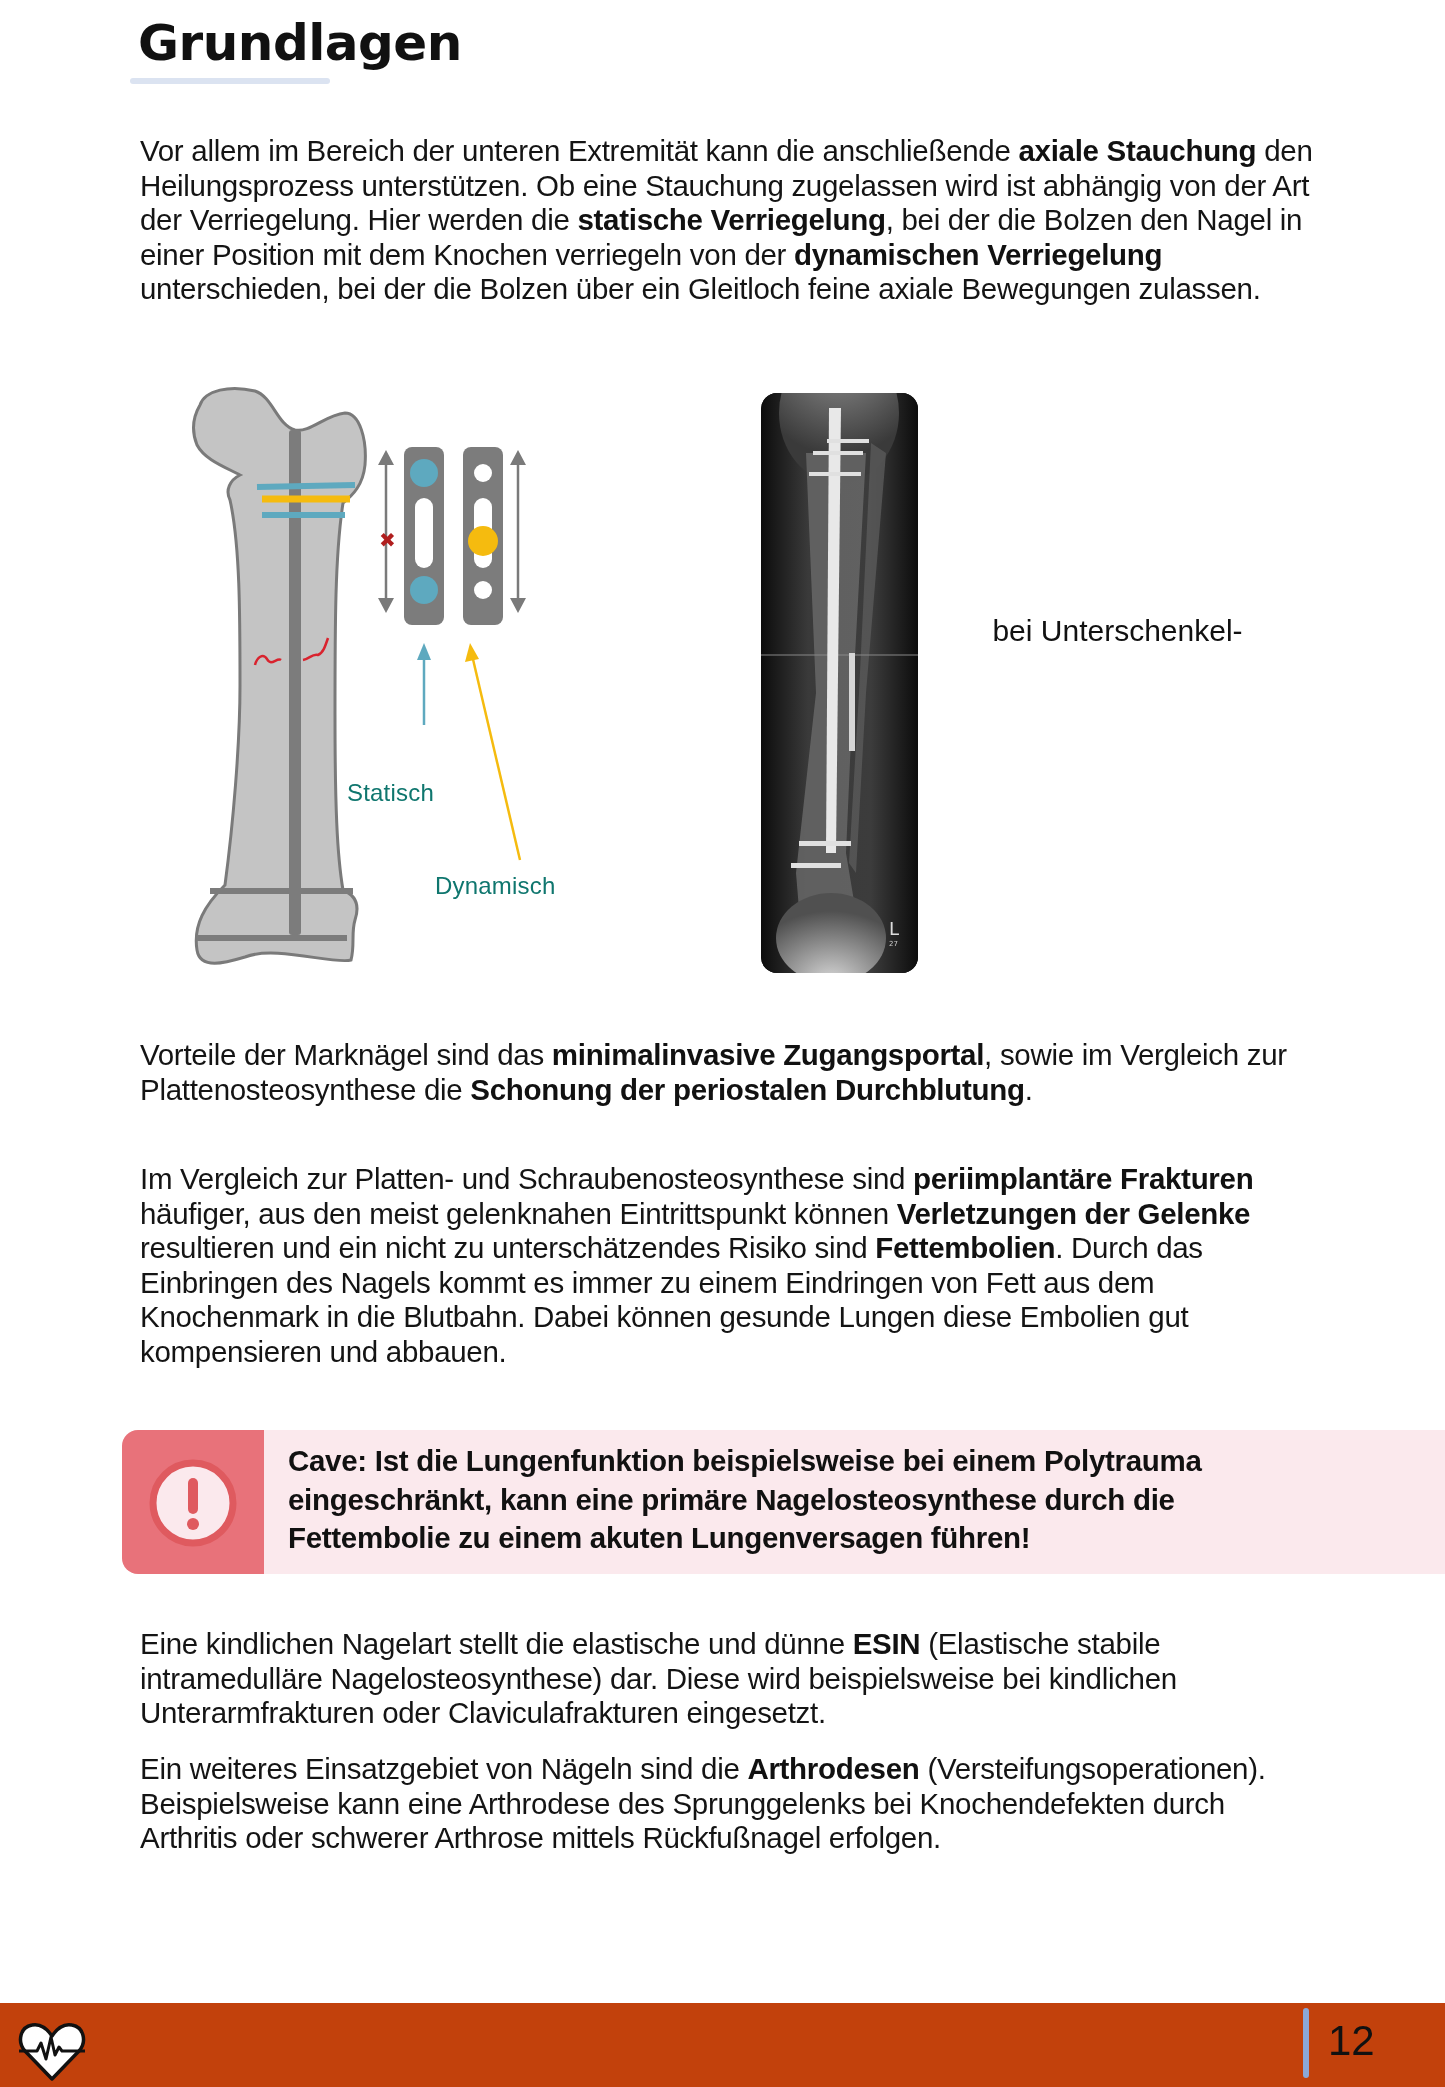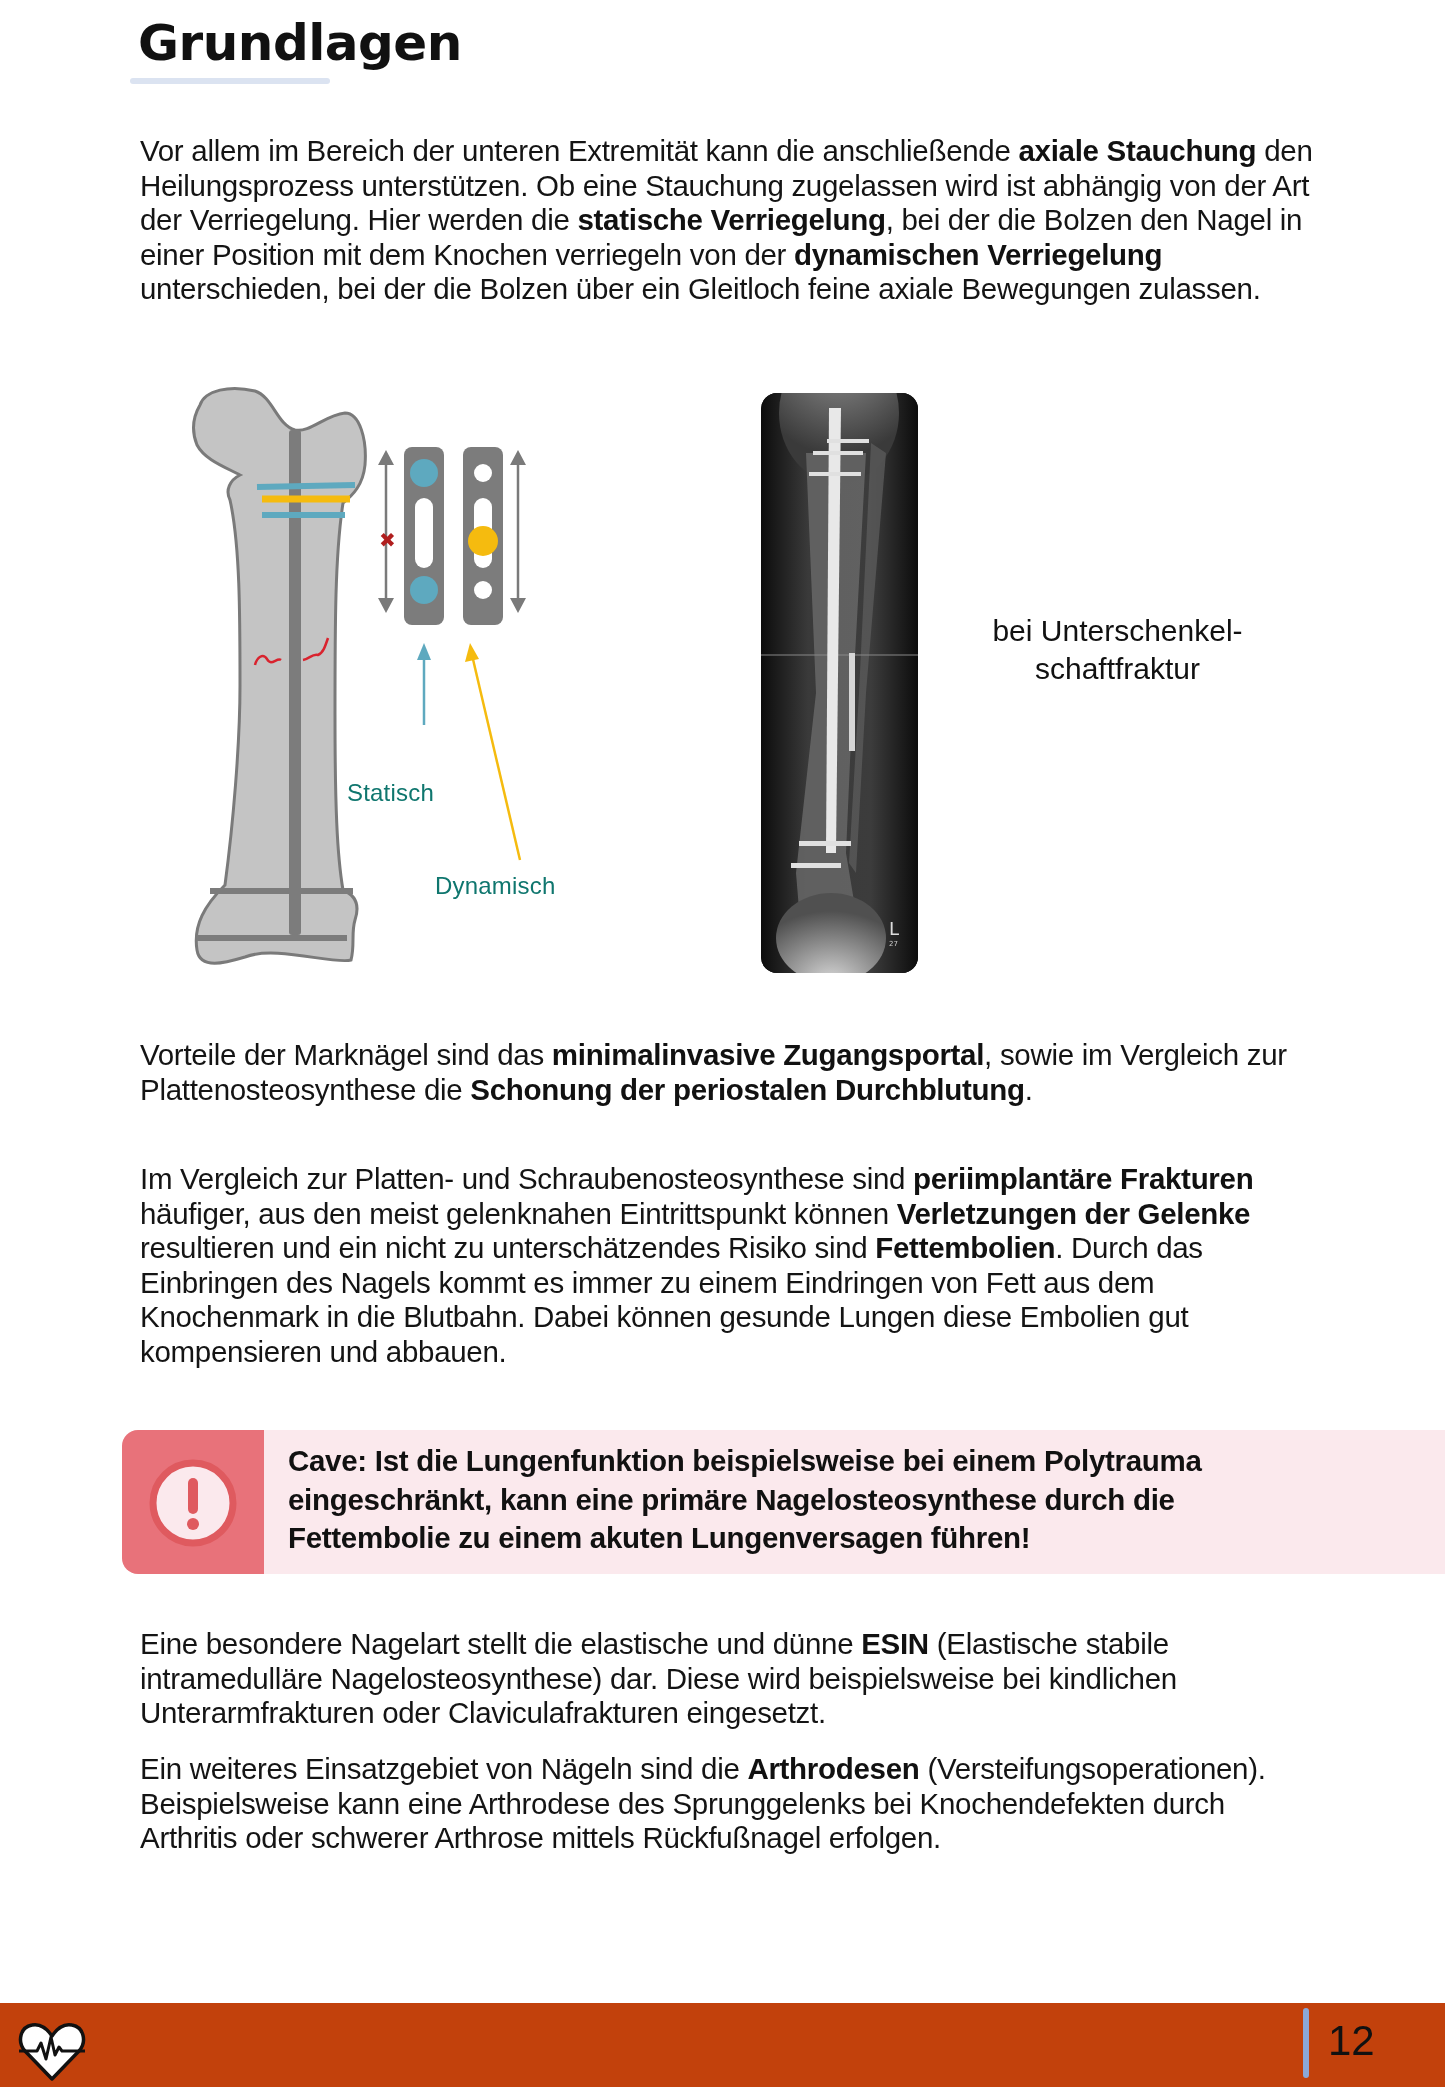--- a/index.html
+++ b/index.html
@@ -158,37 +158,36 @@
     <rect x="48" y="79" width="52" height="4" fill="#e0e0e0"></rect>
     <rect x="88" y="260" width="6" height="98" fill="#d6d6d6"></rect>
     <rect x="38" y="448" width="52" height="5" fill="#e0e0e0"></rect>
     <rect x="30" y="470" width="50" height="5" fill="#e0e0e0"></rect>
     <text x="128" y="542" font-size="18" fill="#dddddd" font-family="DejaVu Sans, sans-serif">L</text>
     <text x="128" y="553" font-size="7" fill="#cccccc" font-family="DejaVu Sans, sans-serif">27</text>
   </svg>
 </div>
 <div class="xray-caption">
   <div>bei Unterschenkel-</div>
-  <div>schaftfraktur</div>
 </div>
 
 <p class="para" id="p2"><span>Vorteile der Marknägel sind das </span><b>minimalinvasive Zugangsportal</b><span>, sowie im Vergleich zur Plattenosteosynthese die </span><b>Schonung der periostalen Durchblutung</b><span>.</span></p>
 <p class="para" id="p3"><span>Im Vergleich zur Platten- und Schraubenosteosynthese sind </span><b>periimplantäre Frakturen</b><span> häufiger, aus den meist gelenknahen Eintrittspunkt können </span><b>Verletzungen der Gelenke</b><span> resultieren und ein nicht zu unterschätzendes Risiko sind </span><b>Fettembolien</b><span>. Durch das Einbringen des Nagels kommt es immer zu einem Eindringen von Fett aus dem Knochenmark in die Blutbahn. Dabei können gesunde Lungen diese Embolien gut kompensieren und abbauen.</span></p>
 
 <div class="cave">
   <div class="cave-side"></div>
   <svg class="cave-icon" viewBox="0 0 90 90" xmlns="http://www.w3.org/2000/svg">
     <circle cx="45" cy="45" r="40" fill="#fbe9ed" stroke="#df5a5f" stroke-width="7"></circle>
     <rect x="40" y="20" width="10" height="36" rx="5" fill="#df5a5f"></rect>
     <circle cx="45" cy="66" r="6" fill="#df5a5f"></circle>
   </svg>
   <div class="cave-text">Cave: Ist die Lungenfunktion beispielsweise bei einem Polytrauma eingeschränkt, kann eine primäre Nagelosteosynthese durch die Fettembolie zu einem akuten Lungenversagen führen!</div>
 </div>
 
-<p class="para" id="p4"><span>Eine besondere Nagelart stellt die elastische und dünne </span><b>ESIN</b><span> (Elastische stabile intramedulläre Nagelosteosynthese) dar. Diese wird beispielsweise bei kindlichen Unterarmfrakturen oder Claviculafrakturen eingesetzt.</span></p>
+<p class="para" id="p4"><span>Eine kindlichen Nagelart stellt die elastische und dünne </span><b>ESIN</b><span> (Elastische stabile intramedulläre Nagelosteosynthese) dar. Diese wird beispielsweise bei kindlichen Unterarmfrakturen oder Claviculafrakturen eingesetzt.</span></p>
 <p class="para" id="p5"><span>Ein weiteres Einsatzgebiet von Nägeln sind die </span><b>Arthrodesen</b><span> (Versteifungsoperationen). Beispielsweise kann eine Arthrodese des Sprunggelenks bei Knochendefekten durch Arthritis oder schwerer Arthrose mittels Rückfußnagel erfolgen.</span></p>
 
 <div class="footer">
   <svg class="footer-icon" viewBox="0 0 70 62" xmlns="http://www.w3.org/2000/svg">
     <path d="M35,58 L8,30 C0,21 3,6 15,4 C25,2 31,9 35,15 C39,9 45,2 55,4 C67,6 70,21 62,30 Z" fill="#ffffff" stroke="#111" stroke-width="3.5" stroke-linejoin="round"></path>
     <polyline points="2,30 20,30 24,22 29,38 34,16 38,34 42,26 45,30 68,30" fill="none" stroke="#111" stroke-width="3" stroke-linejoin="round"></polyline>
   </svg>
   <div class="footer-bar"></div>
   <div class="page-number">12</div>
 </div>

